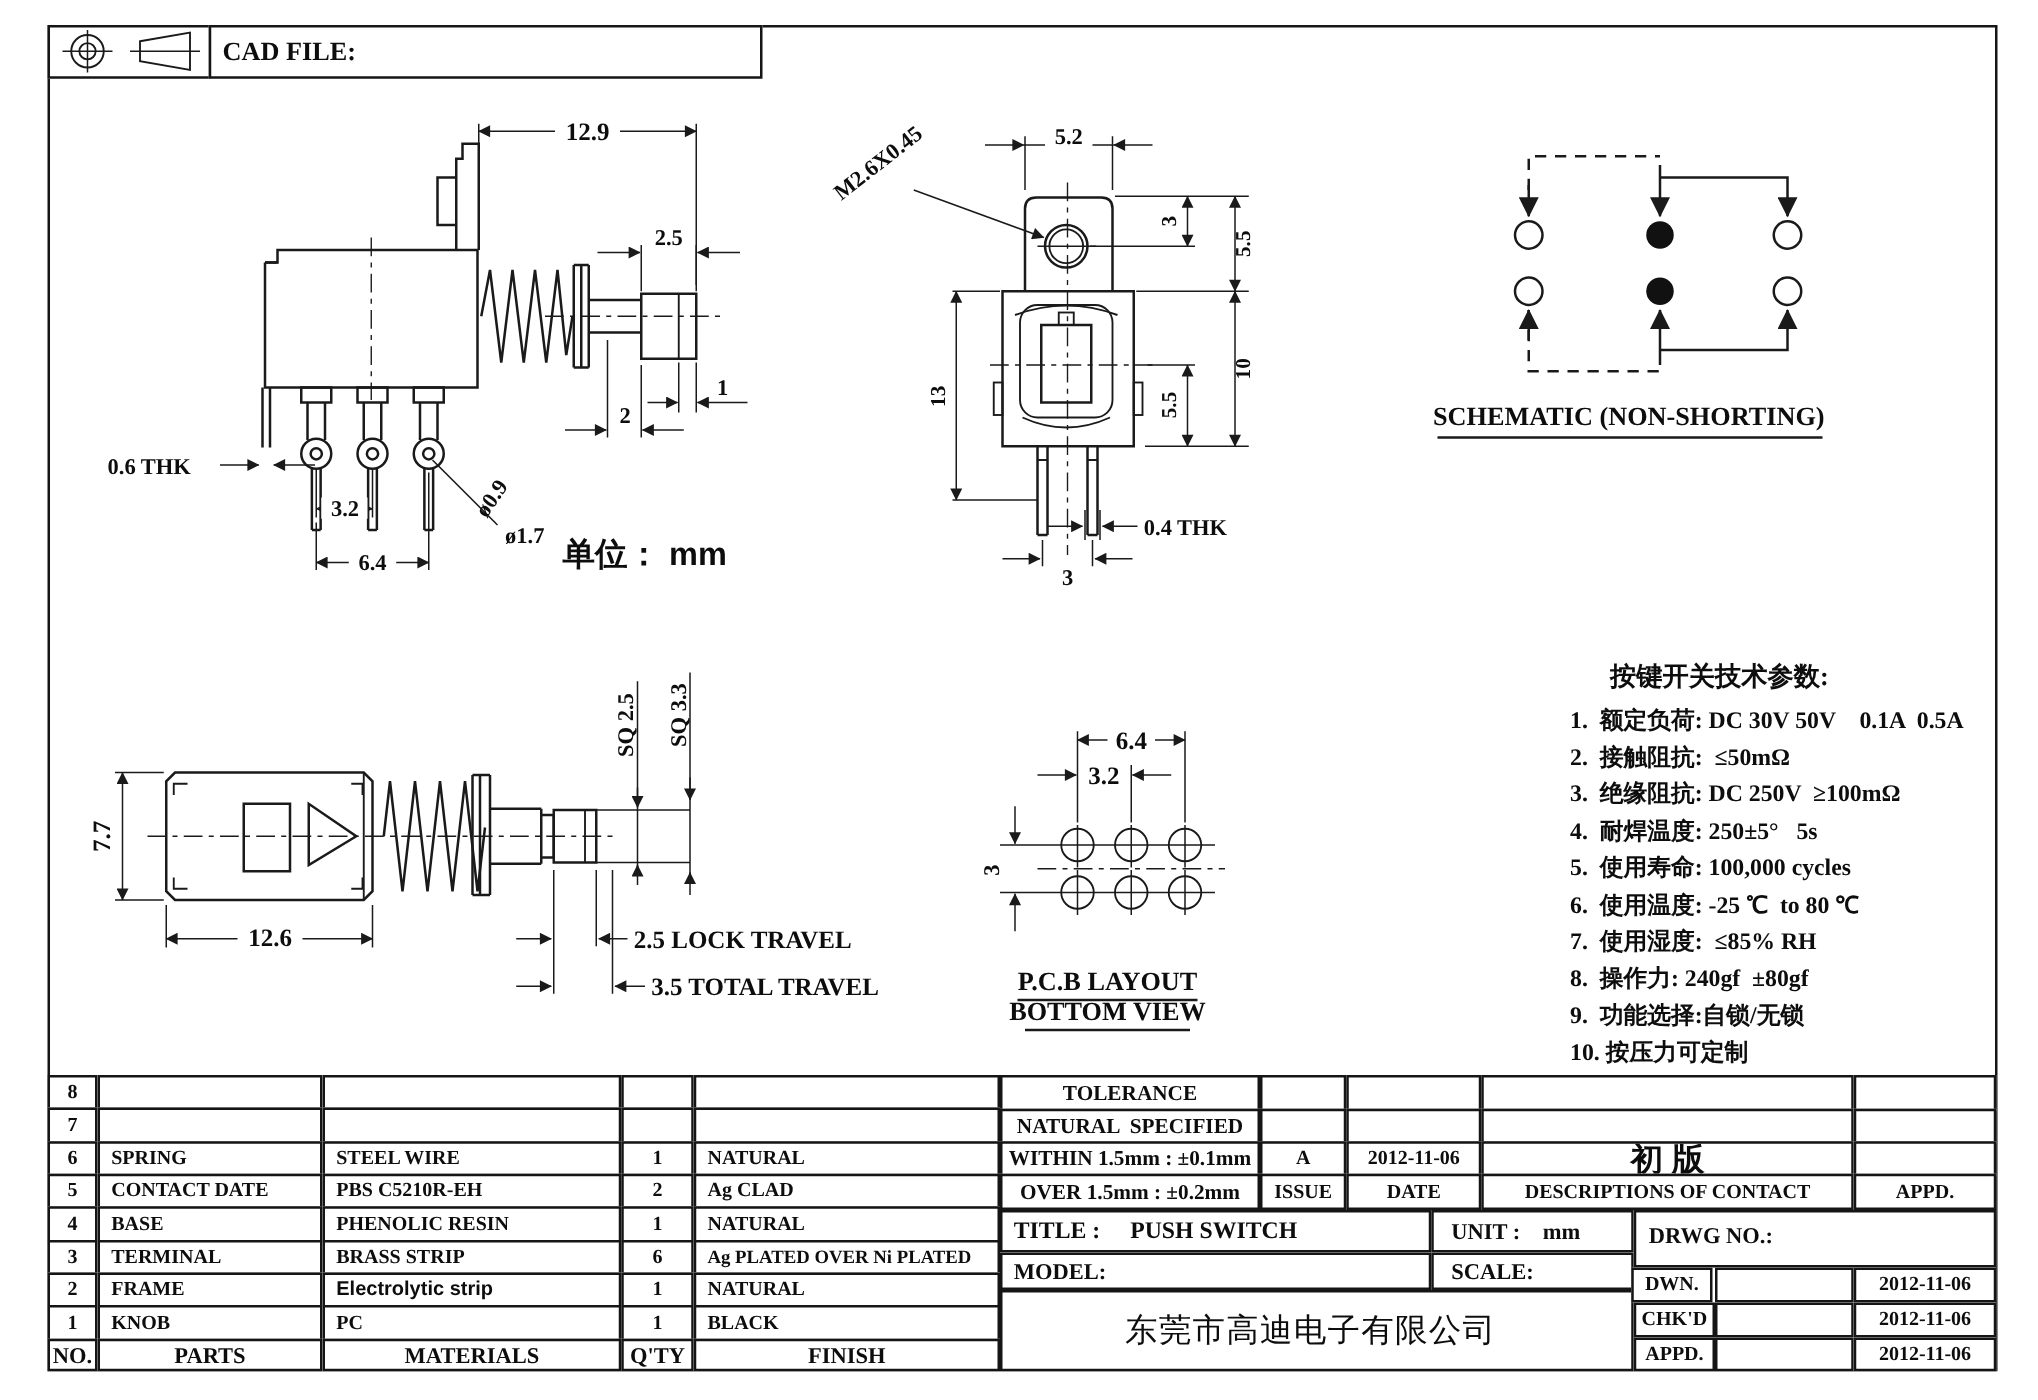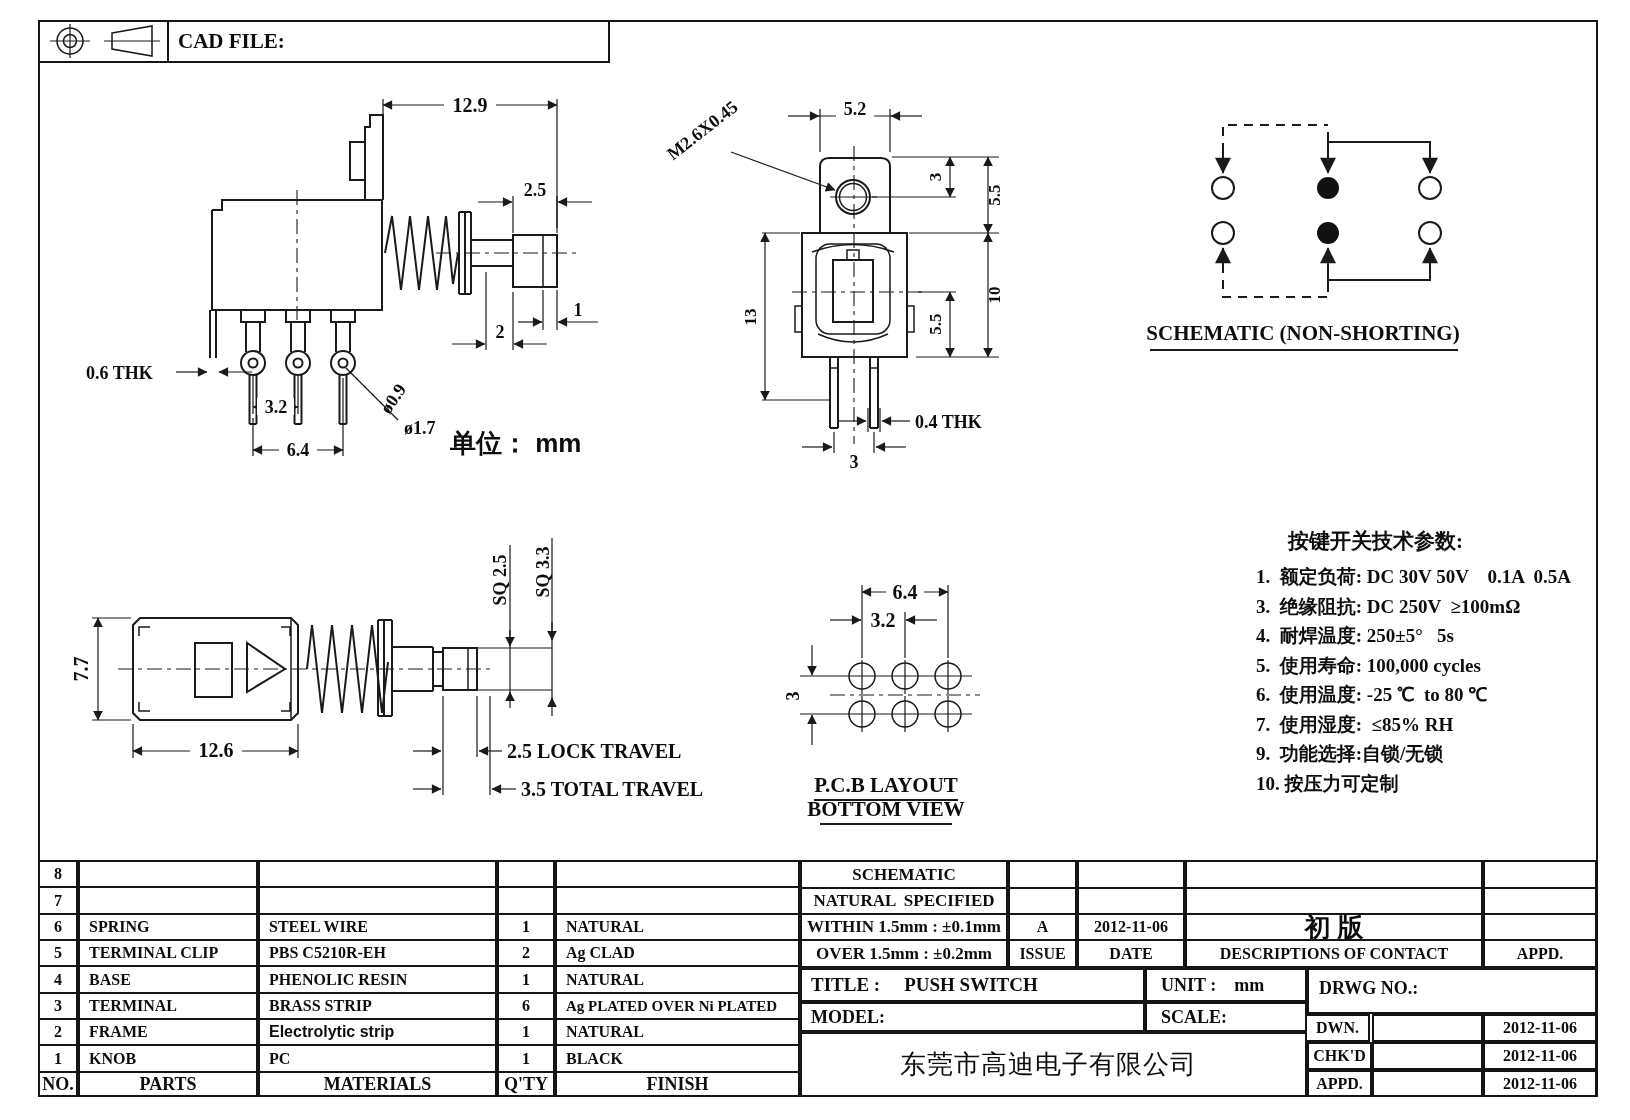--- a/index.html
+++ b/index.html
@@ -278,25 +278,27 @@
       <g fill="#111">
         <polygon points="886,1036 858,1036 840,1052 858,1068 866,1068 866,1056 886,1056"></polygon>
         <polygon points="842,1092 870,1092 888,1076 870,1060 862,1060 862,1072 842,1072"></polygon>
       </g>
     </g>
   </svg>
 
   <div class="params">
     <div class="p-title">按键开关技术参数:</div>
     <div class="p-item">1.  额定负荷: DC 30V 50V    0.1A  0.5A</div>
+    <div class="p-item">2.  接触阻抗:  ≤50mΩ</div>
     <div class="p-item">3.  绝缘阻抗: DC 250V  ≥100mΩ</div>
     <div class="p-item">4.  耐焊温度: 250±5°   5s</div>
     <div class="p-item">5.  使用寿命: 100,000 cycles</div>
     <div class="p-item">6.  使用温度: -25 ℃  to 80 ℃</div>
     <div class="p-item">7.  使用湿度:  ≤85% RH</div>
+    <div class="p-item">8.  操作力: 240gf  ±80gf</div>
     <div class="p-item">9.  功能选择:自锁/无锁</div>
     <div class="p-item">10. 按压力可定制</div>
   </div>
 
   <div class="cell cc" style="left:38px;top:860px;width:40px;height:28px;">8</div>
   <div class="cell cl" style="left:78px;top:860px;width:180px;height:28px;"></div>
   <div class="cell cl" style="left:258px;top:860px;width:239px;height:28px;"></div>
   <div class="cell cc" style="left:497px;top:860px;width:58px;height:28px;"></div>
   <div class="cell cl" style="left:555px;top:860px;width:245px;height:28px;"></div>
 
@@ -306,21 +308,21 @@
   <div class="cell cc" style="left:497px;top:886px;width:58px;height:29px;"></div>
   <div class="cell cl" style="left:555px;top:886px;width:245px;height:29px;"></div>
 
   <div class="cell cc" style="left:38px;top:913px;width:40px;height:28px;">6</div>
   <div class="cell cl" style="left:78px;top:913px;width:180px;height:28px;">SPRING</div>
   <div class="cell cl" style="left:258px;top:913px;width:239px;height:28px;">STEEL WIRE</div>
   <div class="cell cc" style="left:497px;top:913px;width:58px;height:28px;">1</div>
   <div class="cell cl" style="left:555px;top:913px;width:245px;height:28px;">NATURAL</div>
 
   <div class="cell cc" style="left:38px;top:939px;width:40px;height:28px;">5</div>
-  <div class="cell cl" style="left:78px;top:939px;width:180px;height:28px;">TERMINAL CLIP</div>
+  <div class="cell cl" style="left:78px;top:939px;width:180px;height:28px;">CONTACT DATE</div>
   <div class="cell cl" style="left:258px;top:939px;width:239px;height:28px;">PBS C5210R-EH</div>
   <div class="cell cc" style="left:497px;top:939px;width:58px;height:28px;">2</div>
   <div class="cell cl" style="left:555px;top:939px;width:245px;height:28px;">Ag CLAD</div>
 
   <div class="cell cc" style="left:38px;top:965px;width:40px;height:29px;">4</div>
   <div class="cell cl" style="left:78px;top:965px;width:180px;height:29px;">BASE</div>
   <div class="cell cl" style="left:258px;top:965px;width:239px;height:29px;">PHENOLIC RESIN</div>
   <div class="cell cc" style="left:497px;top:965px;width:58px;height:29px;">1</div>
   <div class="cell cl" style="left:555px;top:965px;width:245px;height:29px;">NATURAL</div>
 
@@ -341,21 +343,21 @@
   <div class="cell cl" style="left:258px;top:1044px;width:239px;height:29px;">PC</div>
   <div class="cell cc" style="left:497px;top:1044px;width:58px;height:29px;">1</div>
   <div class="cell cl" style="left:555px;top:1044px;width:245px;height:29px;">BLACK</div>
 
   <div class="cell cc big" style="left:38px;top:1071px;width:40px;height:26px;">NO.</div>
   <div class="cell cc big" style="left:78px;top:1071px;width:180px;height:26px;">PARTS</div>
   <div class="cell cc big" style="left:258px;top:1071px;width:239px;height:26px;">MATERIALS</div>
   <div class="cell cc big" style="left:497px;top:1071px;width:58px;height:26px;">Q'TY</div>
   <div class="cell cc big" style="left:555px;top:1071px;width:245px;height:26px;">FINISH</div>
 
-  <div class="cell cc" style="left:800px;top:860px;width:208px;height:29px;font-size:17px;">SCHEMATIC</div>
+  <div class="cell cc" style="left:800px;top:860px;width:208px;height:29px;font-size:17px;">TOLERANCE</div>
   <div class="cell cc pre" style="left:800px;top:887px;width:208px;height:28px;font-size:17px;">NATURAL  SPECIFIED</div>
   <div class="cell cc" style="left:800px;top:913px;width:208px;height:28px;font-size:17px;">WITHIN 1.5mm : ±0.1mm</div>
   <div class="cell cc" style="left:800px;top:939px;width:208px;height:29px;font-size:17px;">OVER 1.5mm : ±0.2mm</div>
 
   <div class="cell" style="left:1008px;top:860px;width:69px;height:29px;"></div>
   <div class="cell" style="left:1008px;top:887px;width:69px;height:28px;"></div>
   <div class="cell cc" style="left:1008px;top:913px;width:69px;height:28px;">A</div>
   <div class="cell cc" style="left:1008px;top:939px;width:69px;height:29px;">ISSUE</div>
 
   <div class="cell" style="left:1077px;top:860px;width:108px;height:29px;"></div>

